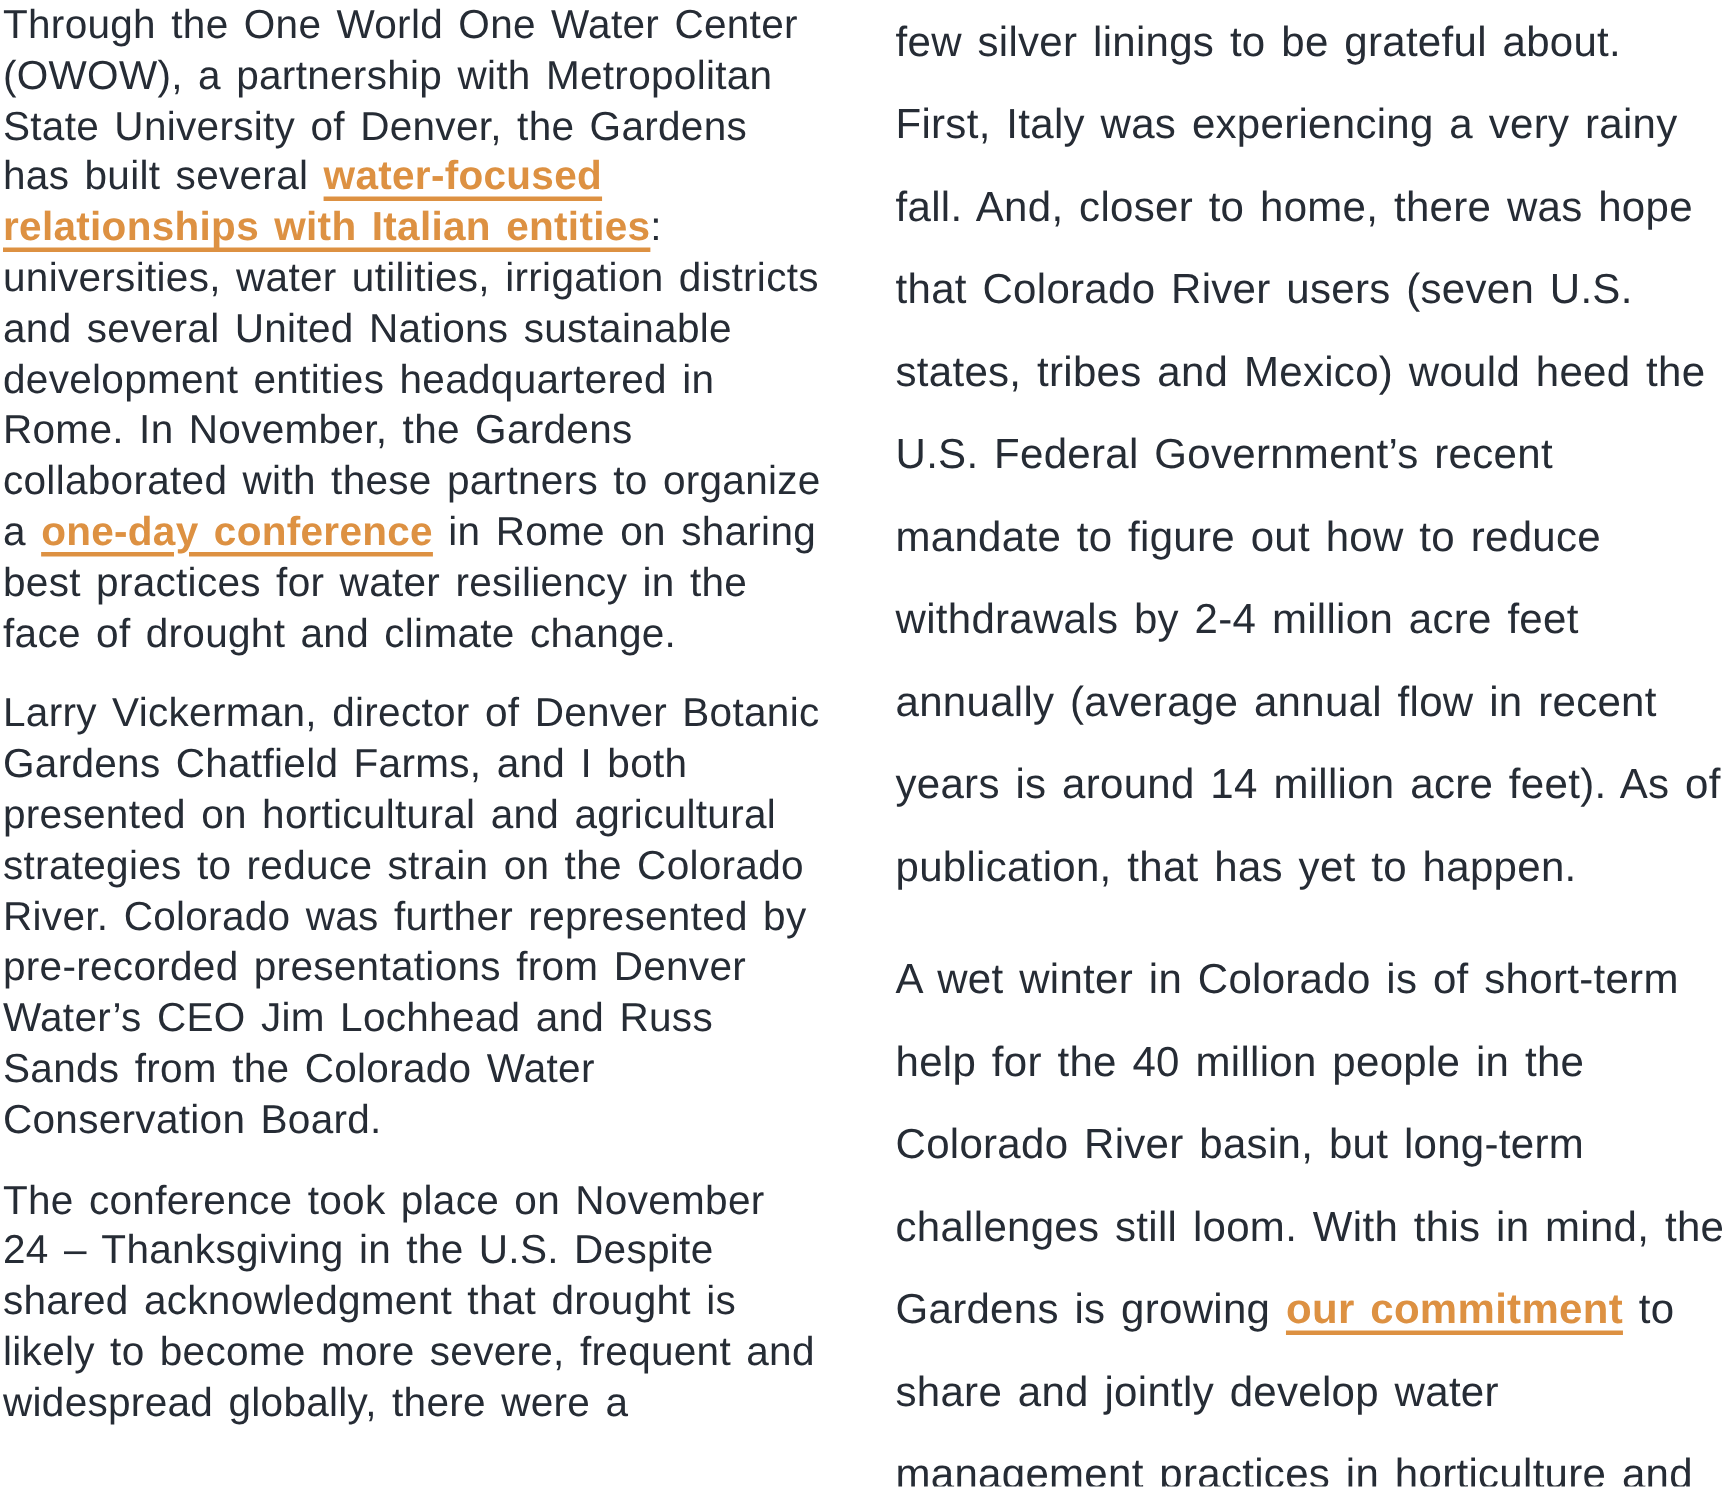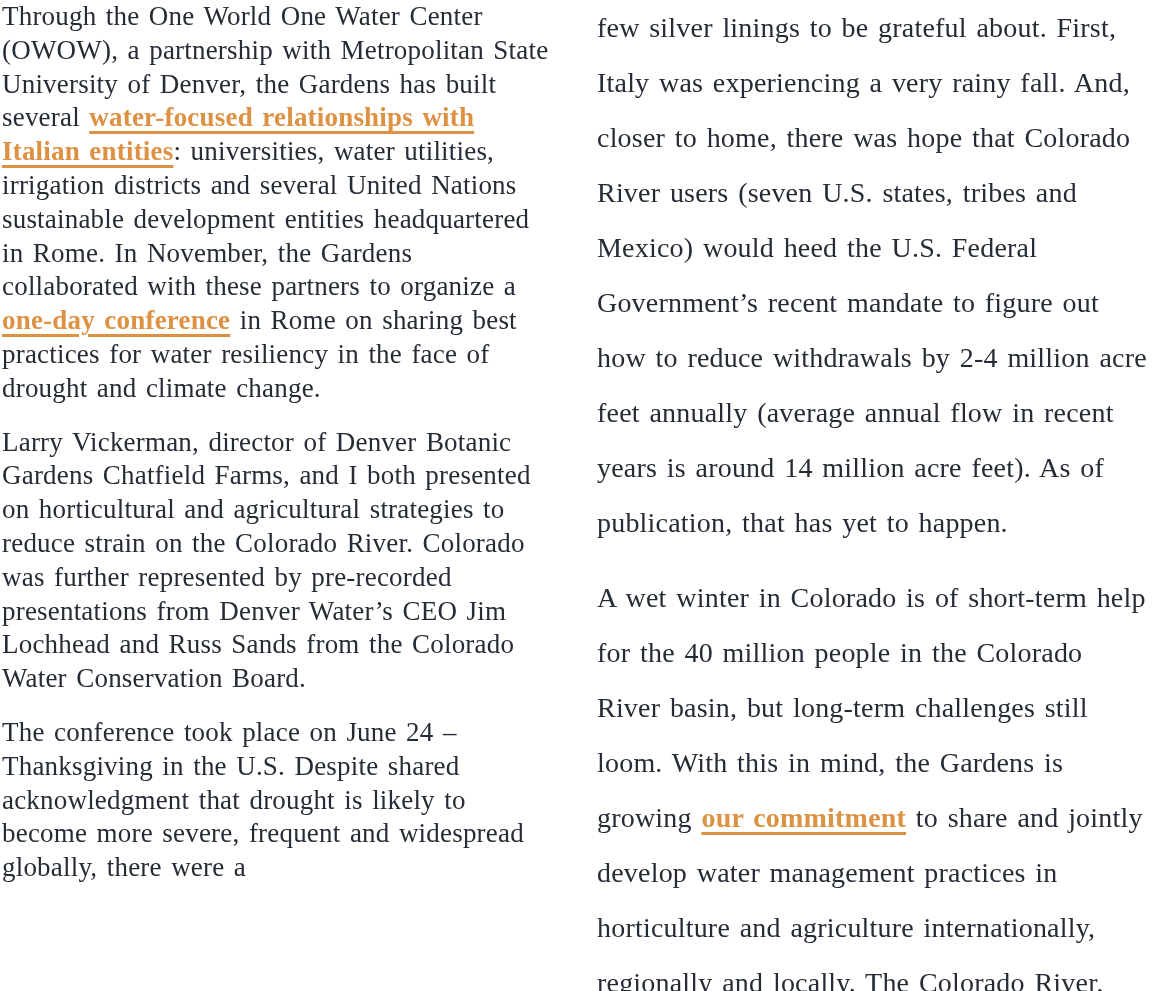--- a/index.html
+++ b/index.html
@@ -14,21 +14,21 @@
     background:var(--bg);
     color:var(--text-color);
     font-family:"Liberation Sans", sans-serif;
     overflow:hidden;
   }
   .article{
     display:flex;
     width:1152px;
     align-items:flex-start;
   }
-  .col{ box-sizing:border-box;font-family:Liberation Serif, serif; }
+  .col{ box-sizing:border-box; }
   .col-left{
     width:548px;
     margin-left:2px;
     margin-right:47px;
     font-size:27px;
     line-height:33.8px;
   }
   .col-right{
     width:555px;
     font-size:28px;
@@ -50,19 +50,19 @@
     cursor:pointer;
   }
 </style>
 </head>
 <body>
 
 <main class="article">
   <section class="col col-left">
       <p><span>Through the One World One Water Center (OWOW), a partnership with Metropolitan State University of Denver, the Gardens has built several </span><a class="link">water-focused relationships with Italian entities</a><span>: universities, water utilities, irrigation districts and several United Nations sustainable development entities headquartered in Rome. In November, the Gardens collaborated with these partners to organize a </span><a class="link">one-day conference</a><span> in Rome on sharing best practices for water resiliency in the face of drought and climate change.</span></p>
       <p><span>Larry Vickerman, director of Denver Botanic Gardens Chatfield Farms, and I both presented on horticultural and agricultural strategies to reduce strain on the Colorado River. Colorado was further represented by pre-recorded presentations from Denver Water’s CEO Jim Lochhead and Russ Sands from the Colorado Water Conservation Board.</span></p>
-      <p><span>The conference took place on June 24 – Thanksgiving in the U.S. Despite shared acknowledgment that drought is likely to become more severe, frequent and widespread globally, there were a</span></p>
+      <p><span>The conference took place on November 24 – Thanksgiving in the U.S. Despite shared acknowledgment that drought is likely to become more severe, frequent and widespread globally, there were a</span></p>
     </section>
   <section class="col col-right">
       <p><span>few silver linings to be grateful about. First, Italy was experiencing a very rainy fall. And, closer to home, there was hope that Colorado River users (seven U.S. states, tribes and Mexico) would heed the U.S. Federal Government’s recent mandate to figure out how to reduce withdrawals by 2-4 million acre feet annually (average annual flow in recent years is around 14 million acre feet). As of publication, that has yet to happen.</span></p>
       <p><span>A wet winter in Colorado is of short-term help for the 40 million people in the Colorado River basin, but long-term challenges still loom. With this in mind, the Gardens is growing </span><a class="link">our commitment</a><span> to share and jointly develop water management practices in horticulture and agriculture internationally, regionally and locally. The Colorado River, unlike South Park’s character Kenny (who dies and then magically re-appears in the next episode), may not have the ability to re-spawn.</span></p>
     </section>
 </main>
 
 </body></html>

